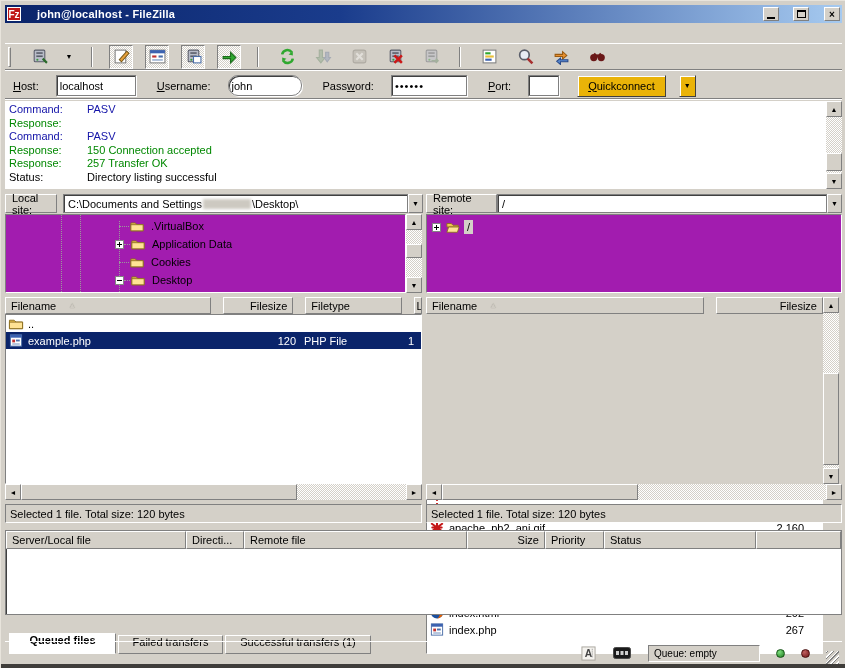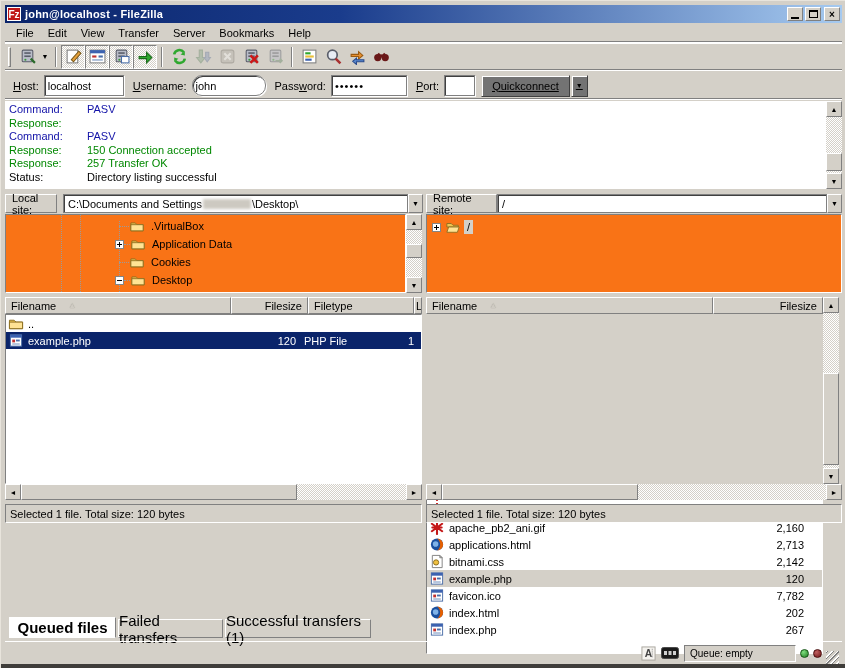--- a/index.html
+++ b/index.html
@@ -1,23 +1,23 @@
 <!DOCTYPE html>
 <html><head>
 <meta charset="utf-8">
 <style>
   * { margin:0; padding:0; box-sizing:border-box; font-family:"Liberation Sans","DejaVu Sans",sans-serif; }
   html,body { width:845px; height:668px; overflow:hidden; }
   .win { position:absolute; inset:0; width:845px; height:668px; background:#d4d0c8;
          border-left:1px solid #e8e4dc; border-top:1px solid #e8e4dc; }
-  .abs { position:absolute; }
+  .abs { position:absolute;gap:12px; }
 
   
   .raised  { border:1px solid; border-color:#ffffff #808080 #808080 #ffffff; background:#d4d0c8; }
-  .raised2 { border:1px solid; border-color:#d4d0c8 #404040 #404040 #d4d0c8; box-shadow:inset 1px 1px 0 #ffffff; background:#737373;text-decoration:underline; }
+  .raised2 { border:1px solid; border-color:#d4d0c8 #404040 #404040 #d4d0c8; box-shadow:inset 1px 1px 0 #ffffff; background:#eab308; }
   .sunken  { border:1px solid; border-color:#808080 #ffffff #ffffff #808080; }
   .field   { border:1px solid #808080; box-shadow:inset 1px 1px 0 #404040, 1px 1px 0 #ffffff; background:#fff; }
   .etch-b  { border-bottom:1px solid #808080; box-shadow:0 1px 0 #ffffff; }
 
   
   .titlebar { left:4px; top:4px; width:837px; height:18px;
               background:linear-gradient(to right,#0a246a,#1a3c8c 40%,#a6caf0);
               display:flex; align-items:center; padding:0 2px; }
   .fz-icon { width:14px; height:14px; background:#c01818; color:#fff; font-weight:bold; font-size:10px;
              display:flex; align-items:center; justify-content:center; border:1px solid #fff; margin-right:4px; }
@@ -59,21 +59,21 @@
 
   
   .site-label-cell { height:19px; display:flex; align-items:center; padding:0 6px; font-size:11px; background:#d4d0c8;
                      border:1px solid; border-color:#fff #808080 #808080 #fff; }
   .combo { background:#fff; height:19px; display:flex; align-items:center; font-size:11px; padding-left:4px;
            border:1px solid #808080; box-shadow:inset 1px 1px 0 #404040; }
   .combo-btn { width:15px; height:19px; display:flex; align-items:center; justify-content:center; font-size:7px; }
   .redacted { display:inline-block; width:48px; height:10px; background:#cdc9c1; filter:blur(1.5px); margin:0 1px; vertical-align:-1px; }
 
   
-  .tree { background:#f97316; overflow:hidden;padding-left:32px; }
+  .tree { background:#a21caf; overflow:hidden;padding-left:32px; }
   .tree-guide { position:absolute; top:0; bottom:0; border-left:1px dotted #9a9a9a; }
   .tree-row { position:absolute; height:18px; display:flex; align-items:center; font-size:11px; }
   .expander { width:9px; height:9px; background:#fff; border:1px solid #848484; position:relative; flex:none; }
   .expander::before { content:""; position:absolute; left:1px; top:3px; width:5px; height:1px; background:#000; }
   .expander.plus::after { content:""; position:absolute; left:3px; top:1px; width:1px; height:5px; background:#000; }
   .dots-h { width:10px; border-top:1px dotted #9a9a9a; flex:none; }
   .tree-label { padding:1px 3px; white-space:nowrap; }
   .tree-label.inactive-sel { background:#d4d0c8; }
   .ticon { width:16px; height:14px; flex:none; margin-right:3px; }
 
@@ -101,22 +101,22 @@
             display:flex; align-items:center; justify-content:center; font-size:7px; color:#000; position:absolute; }
   .sb-thumb { background:#d4d0c8; border:1px solid; border-color:#fff #808080 #808080 #fff; position:absolute; }
 
   .statusline { background:#d4d0c8; border:1px solid; border-color:#808080 #fff #fff #808080;
                 font-size:11px; display:flex; align-items:center; padding:0 4px; }
 
   
   .queue-wrap { left:4px; top:529px; width:837px; height:85px; background:#fff;
                 border:1px solid #808080; box-shadow:inset 1px 1px 0 #404040; }
   
-  .tab { position:absolute; display:flex; align-items:center; justify-content:center; font-size:15px;
-         border:1px solid; border-color:#fff #808080 #808080 #fff; background:#d4d0c8; }
+  .tab { position:absolute; display:flex; align-items:flex-start; justify-content:center; font-size:11px;
+         border:1px solid; border-color:#fff #808080 #808080 #fff; background:#d4d0c8;margin-top:16px; }
   .tab.active { background:#fff; font-weight:bold; border-bottom-color:#fff; }
 
   
   .statusbar { left:4px; top:640px; width:837px; height:23px; border-top:1px solid #fff; display:flex;
                align-items:center; justify-content:flex-end; padding-right:3px; }
   .led { width:9px; height:9px; border-radius:50%; margin-left:4px; }
   .led.green { background:radial-gradient(circle at 35% 30%,#7fe07f,#1f7a1f); border:1px solid #155515; }
   .led.red { background:radial-gradient(circle at 35% 30%,#c06060,#6e1515); border:1px solid #4a0e0e; }
   .grip { width:13px; height:13px; margin-left:4px; align-self:flex-end;
           background:repeating-linear-gradient(135deg,#fff 0 1px,#808080 1px 2px,transparent 2px 4px); }
@@ -176,29 +176,20 @@
         <div class="glyph-min"></div>
       </div>
     <div class="winbtn raised">
         <div class="glyph-max"></div>
       </div>
     <div class="winbtn raised" style="margin-left:3px">
         <span>×</span>
       </div>
   </div>
 
-  <div class="abs menubar etch-b">
-    <span class="menu-item">File</span>
-    <span class="menu-item">Edit</span>
-    <span class="menu-item">View</span>
-    <span class="menu-item">Transfer</span>
-    <span class="menu-item">Server</span>
-    <span class="menu-item">Bookmarks</span>
-    <span class="menu-item">Help</span>
-  </div>
 
   <div class="abs toolbar etch-b">
     <div class="tb-grip"></div>
     <div class="tb-btn">
       <svg width="17" height="17" viewBox="0 0 16 16">
           <use href="#i-server"></use>
           <path d="M11 10 L15 14" stroke="#2a6a2a" stroke-width="2"></path>
         </svg>
     </div>
     <div class="tb-arrow">
@@ -559,20 +550,43 @@
         <span>◄</span>
       </div>
     <div class="sb-thumb" style="left:16px; top:0; width:196px; height:16px"></div>
     <div class="sb-btn" style="left:400px; top:0; width:16px; height:16px">
         <span>►</span>
       </div>
   </div>
 
   <div class="abs statusline" style="left:425px; top:503px; width:416px; height:19px">Selected 1 file. Total size: 120 bytes</div>
 
+  <div class="abs queue-wrap">
+    <div class="hdr-row" style="height:18px">
+      <div class="hdr-cell" style="width:180px">
+          <span>Server/Local file</span>
+        </div>
+      <div class="hdr-cell" style="width:58px">
+          <span>Directi...</span>
+        </div>
+      <div class="hdr-cell" style="width:223px">
+          <span>Remote file</span>
+        </div>
+      <div class="hdr-cell num" style="width:78px">
+          <span>Size</span>
+        </div>
+      <div class="hdr-cell" style="width:59px">
+          <span>Priority</span>
+        </div>
+      <div class="hdr-cell" style="width:152px">
+          <span>Status</span>
+        </div>
+      <div class="hdr-cell" style="flex:1"></div>
+    </div>
+  </div>
 
   <div class="abs tab active" style="left:8px; top:616px; width:107px; height:21px">
       <span>Queued files</span>
     </div>
   <div class="abs tab" style="left:117px; top:618px; width:105px; height:19px">
       <span>Failed transfers</span>
     </div>
   <div class="abs tab" style="left:224px; top:618px; width:146px; height:19px">
       <span>Successful transfers (1)</span>
     </div>

